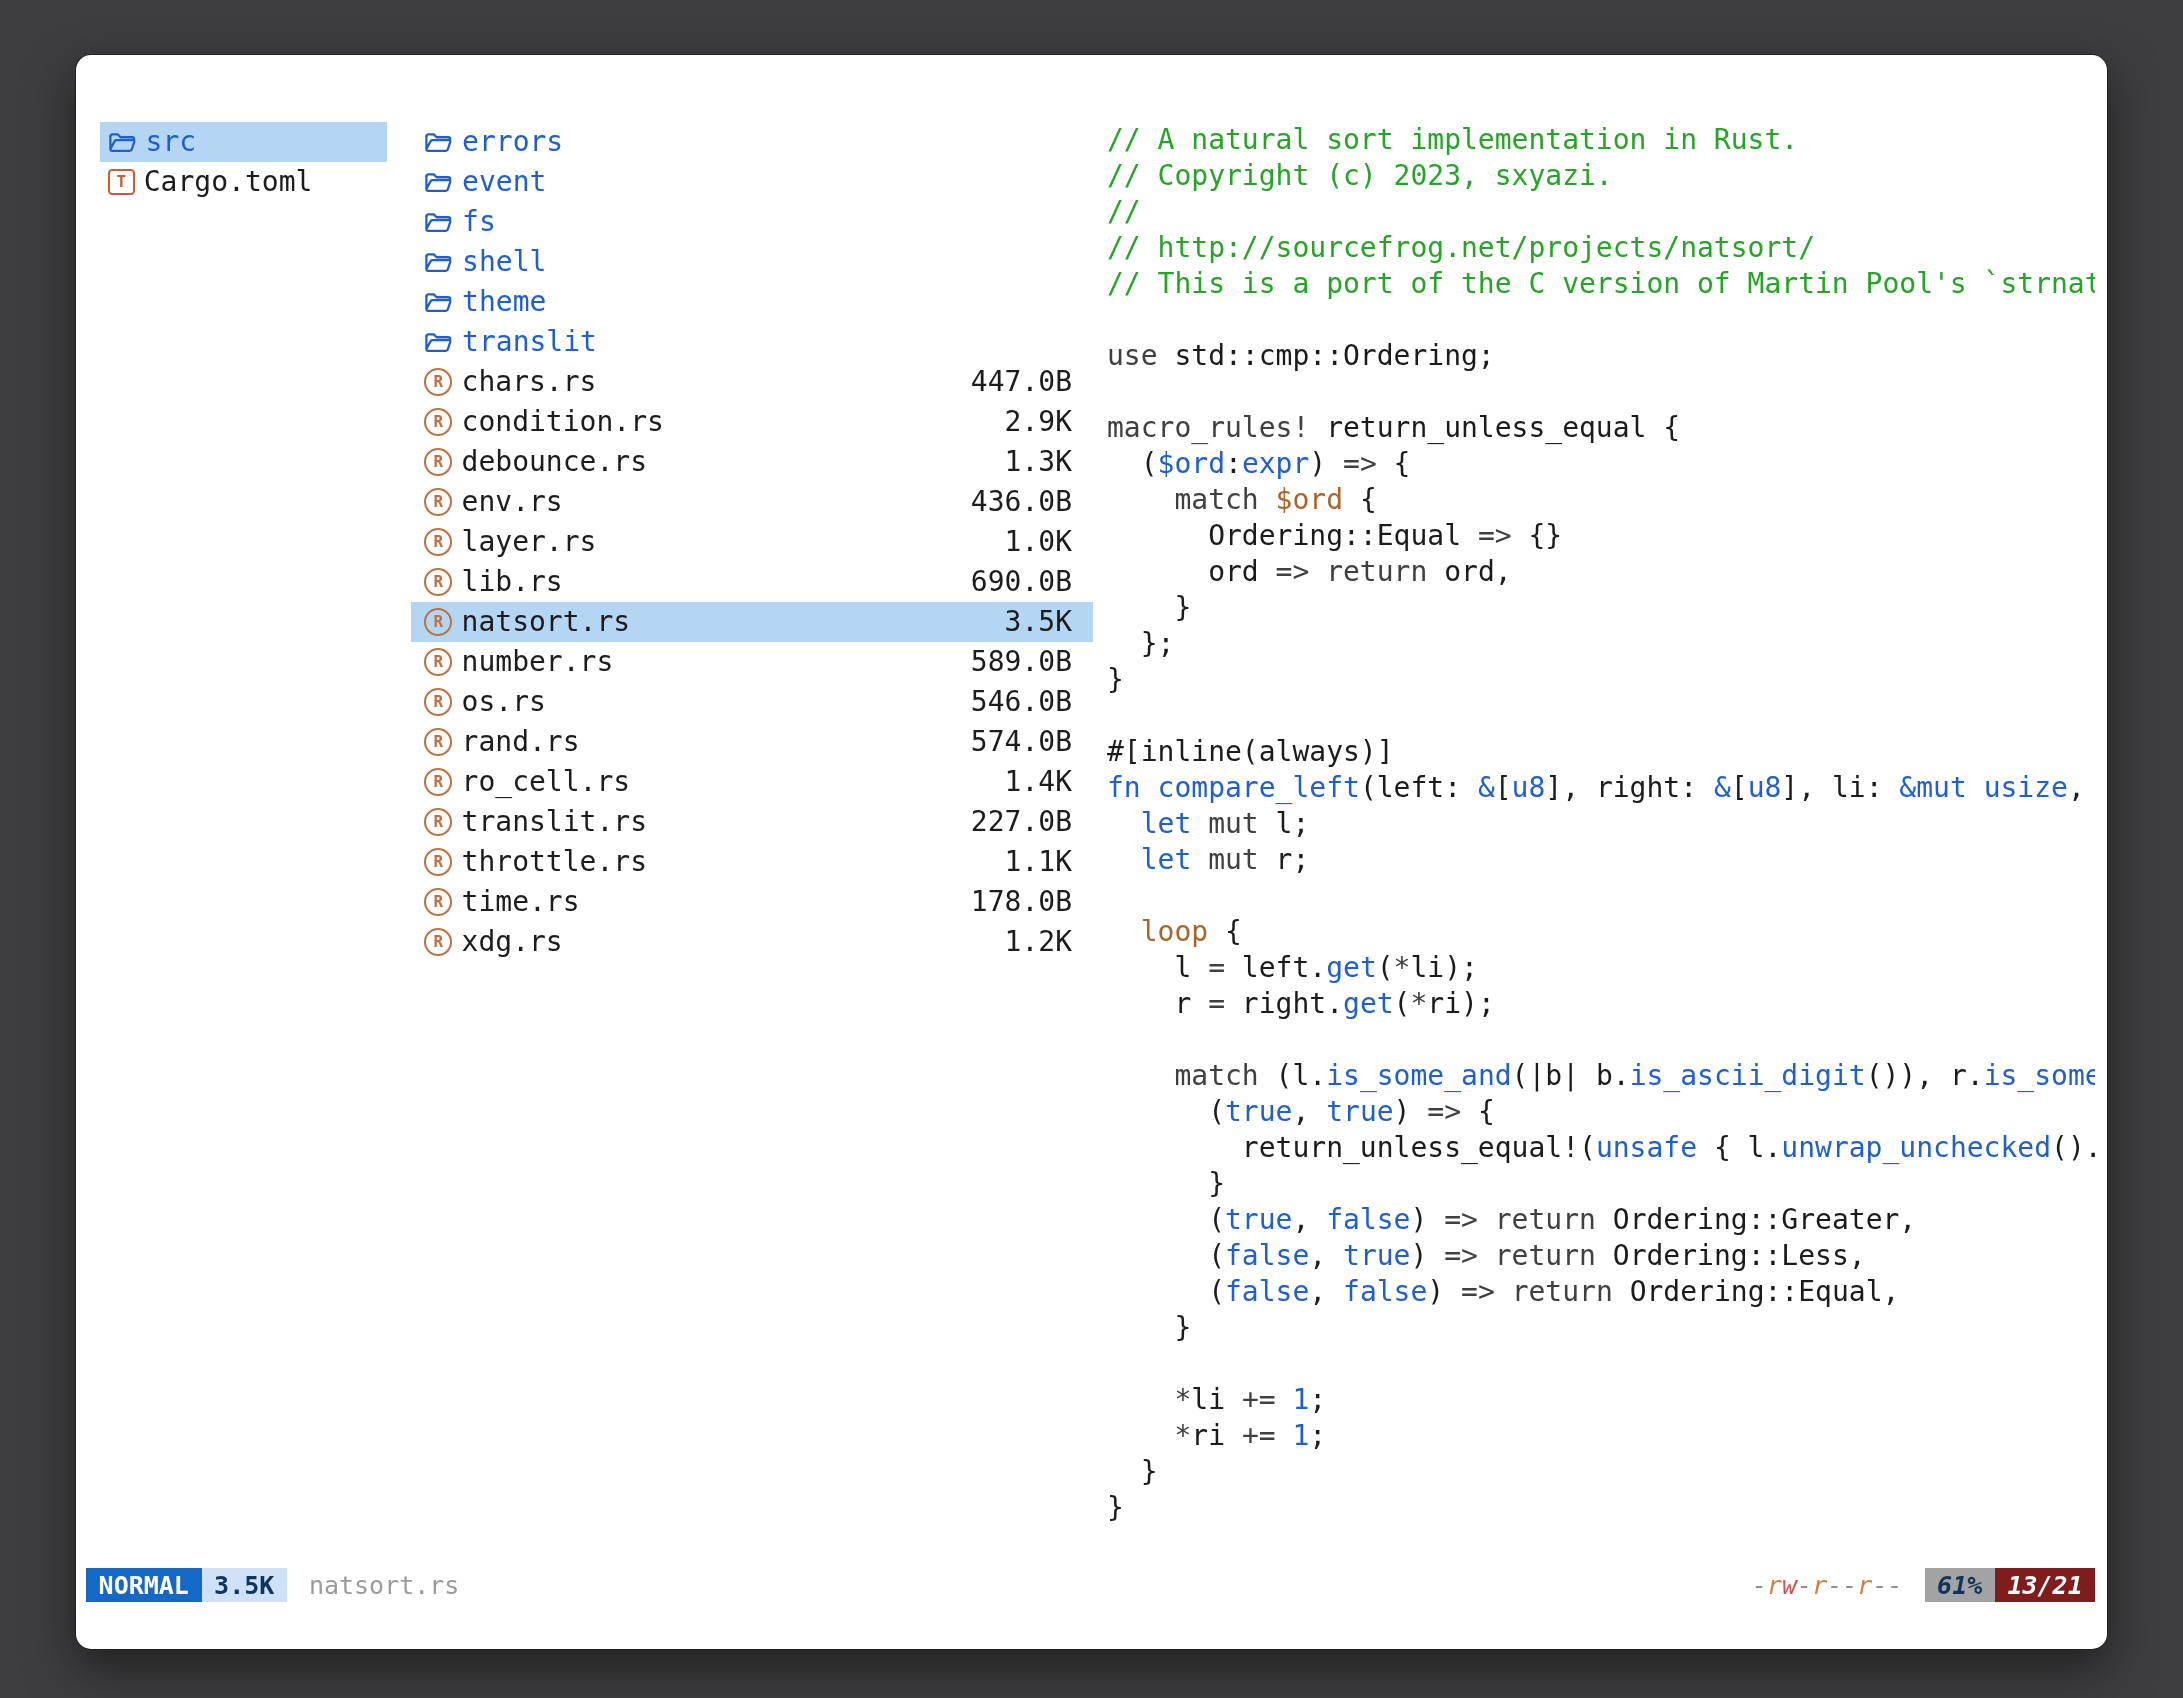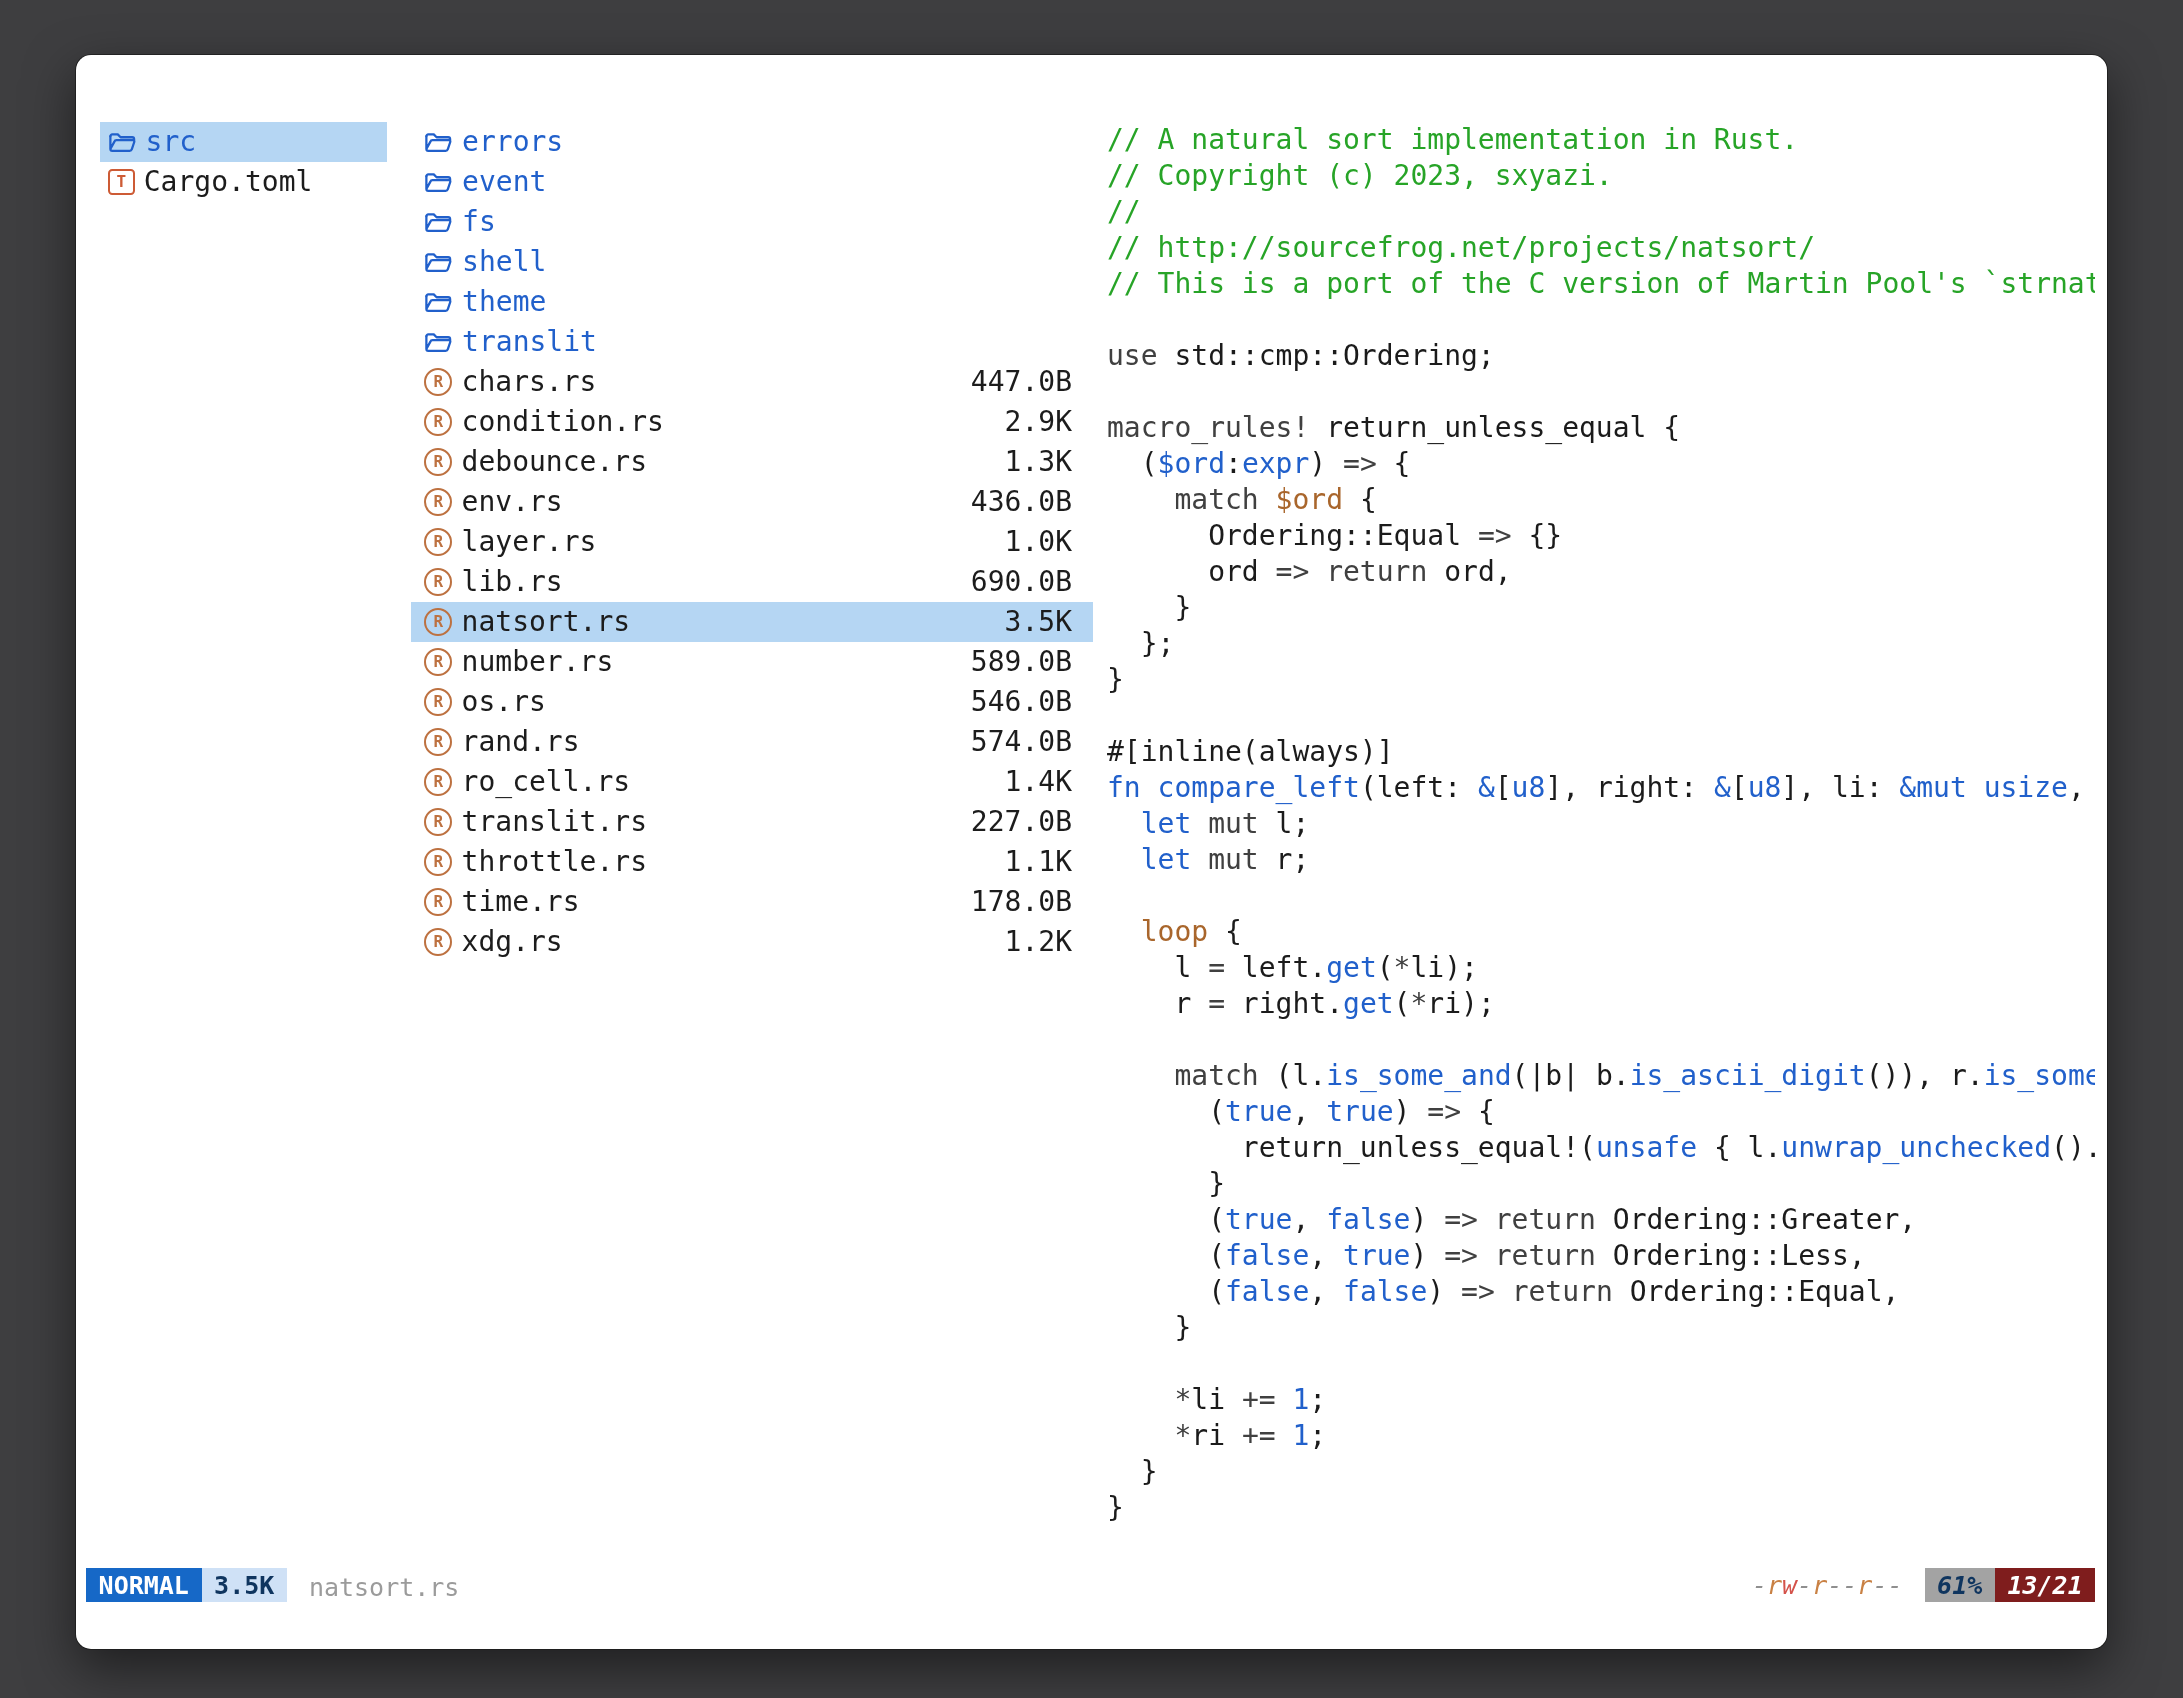--- a/index.html
+++ b/index.html
@@ -34,21 +34,21 @@
   .icon.toml{width:22.7px;height:22.7px;border:2.5px solid #cd5b35;border-radius:4.2px;
     color:#cd5b35;font-size:16px;font-weight:bold;line-height:1;}
 
   .cl{white-space:pre;height:36px;}
   .cl .c{color:#27a427;}
   .cl .k{color:#404040;margin-top:36px;}
   .cl .b{color:#2160cb;}
   .cl .o{color:#a9662c;}
 
   .statusbar{height:34px;margin:0 11.7px 47px 10px;display:flex;align-items:center;font-size:25px;}
-  .sb-left{display:flex;align-items:flex-end;}
+  .sb-left{display:flex;align-items:center;}
   .sb-right{margin-left:auto;display:flex;align-items:center;font-style:italic;}
   .chip{height:34px;display:inline-flex;align-items:center;padding:0 12.6px;font-weight:bold;white-space:pre;}
   .chip.mode{background:#1668c7;color:#ffffff;}
   .chip.size{background:#cfe1f6;color:#0f355f;}
   .chip.pct{background:#a3a3a3;color:#0f355f;}
   .chip.pos{background:#7f1d1d;color:#ffffff;}
   .fname{color:#9b9b9b;margin-left:22px;}
   .perms{margin-right:22px;white-space:pre;}
   .p-dash{color:#8f8f8f;}
   .p-r{color:#c98144;}

